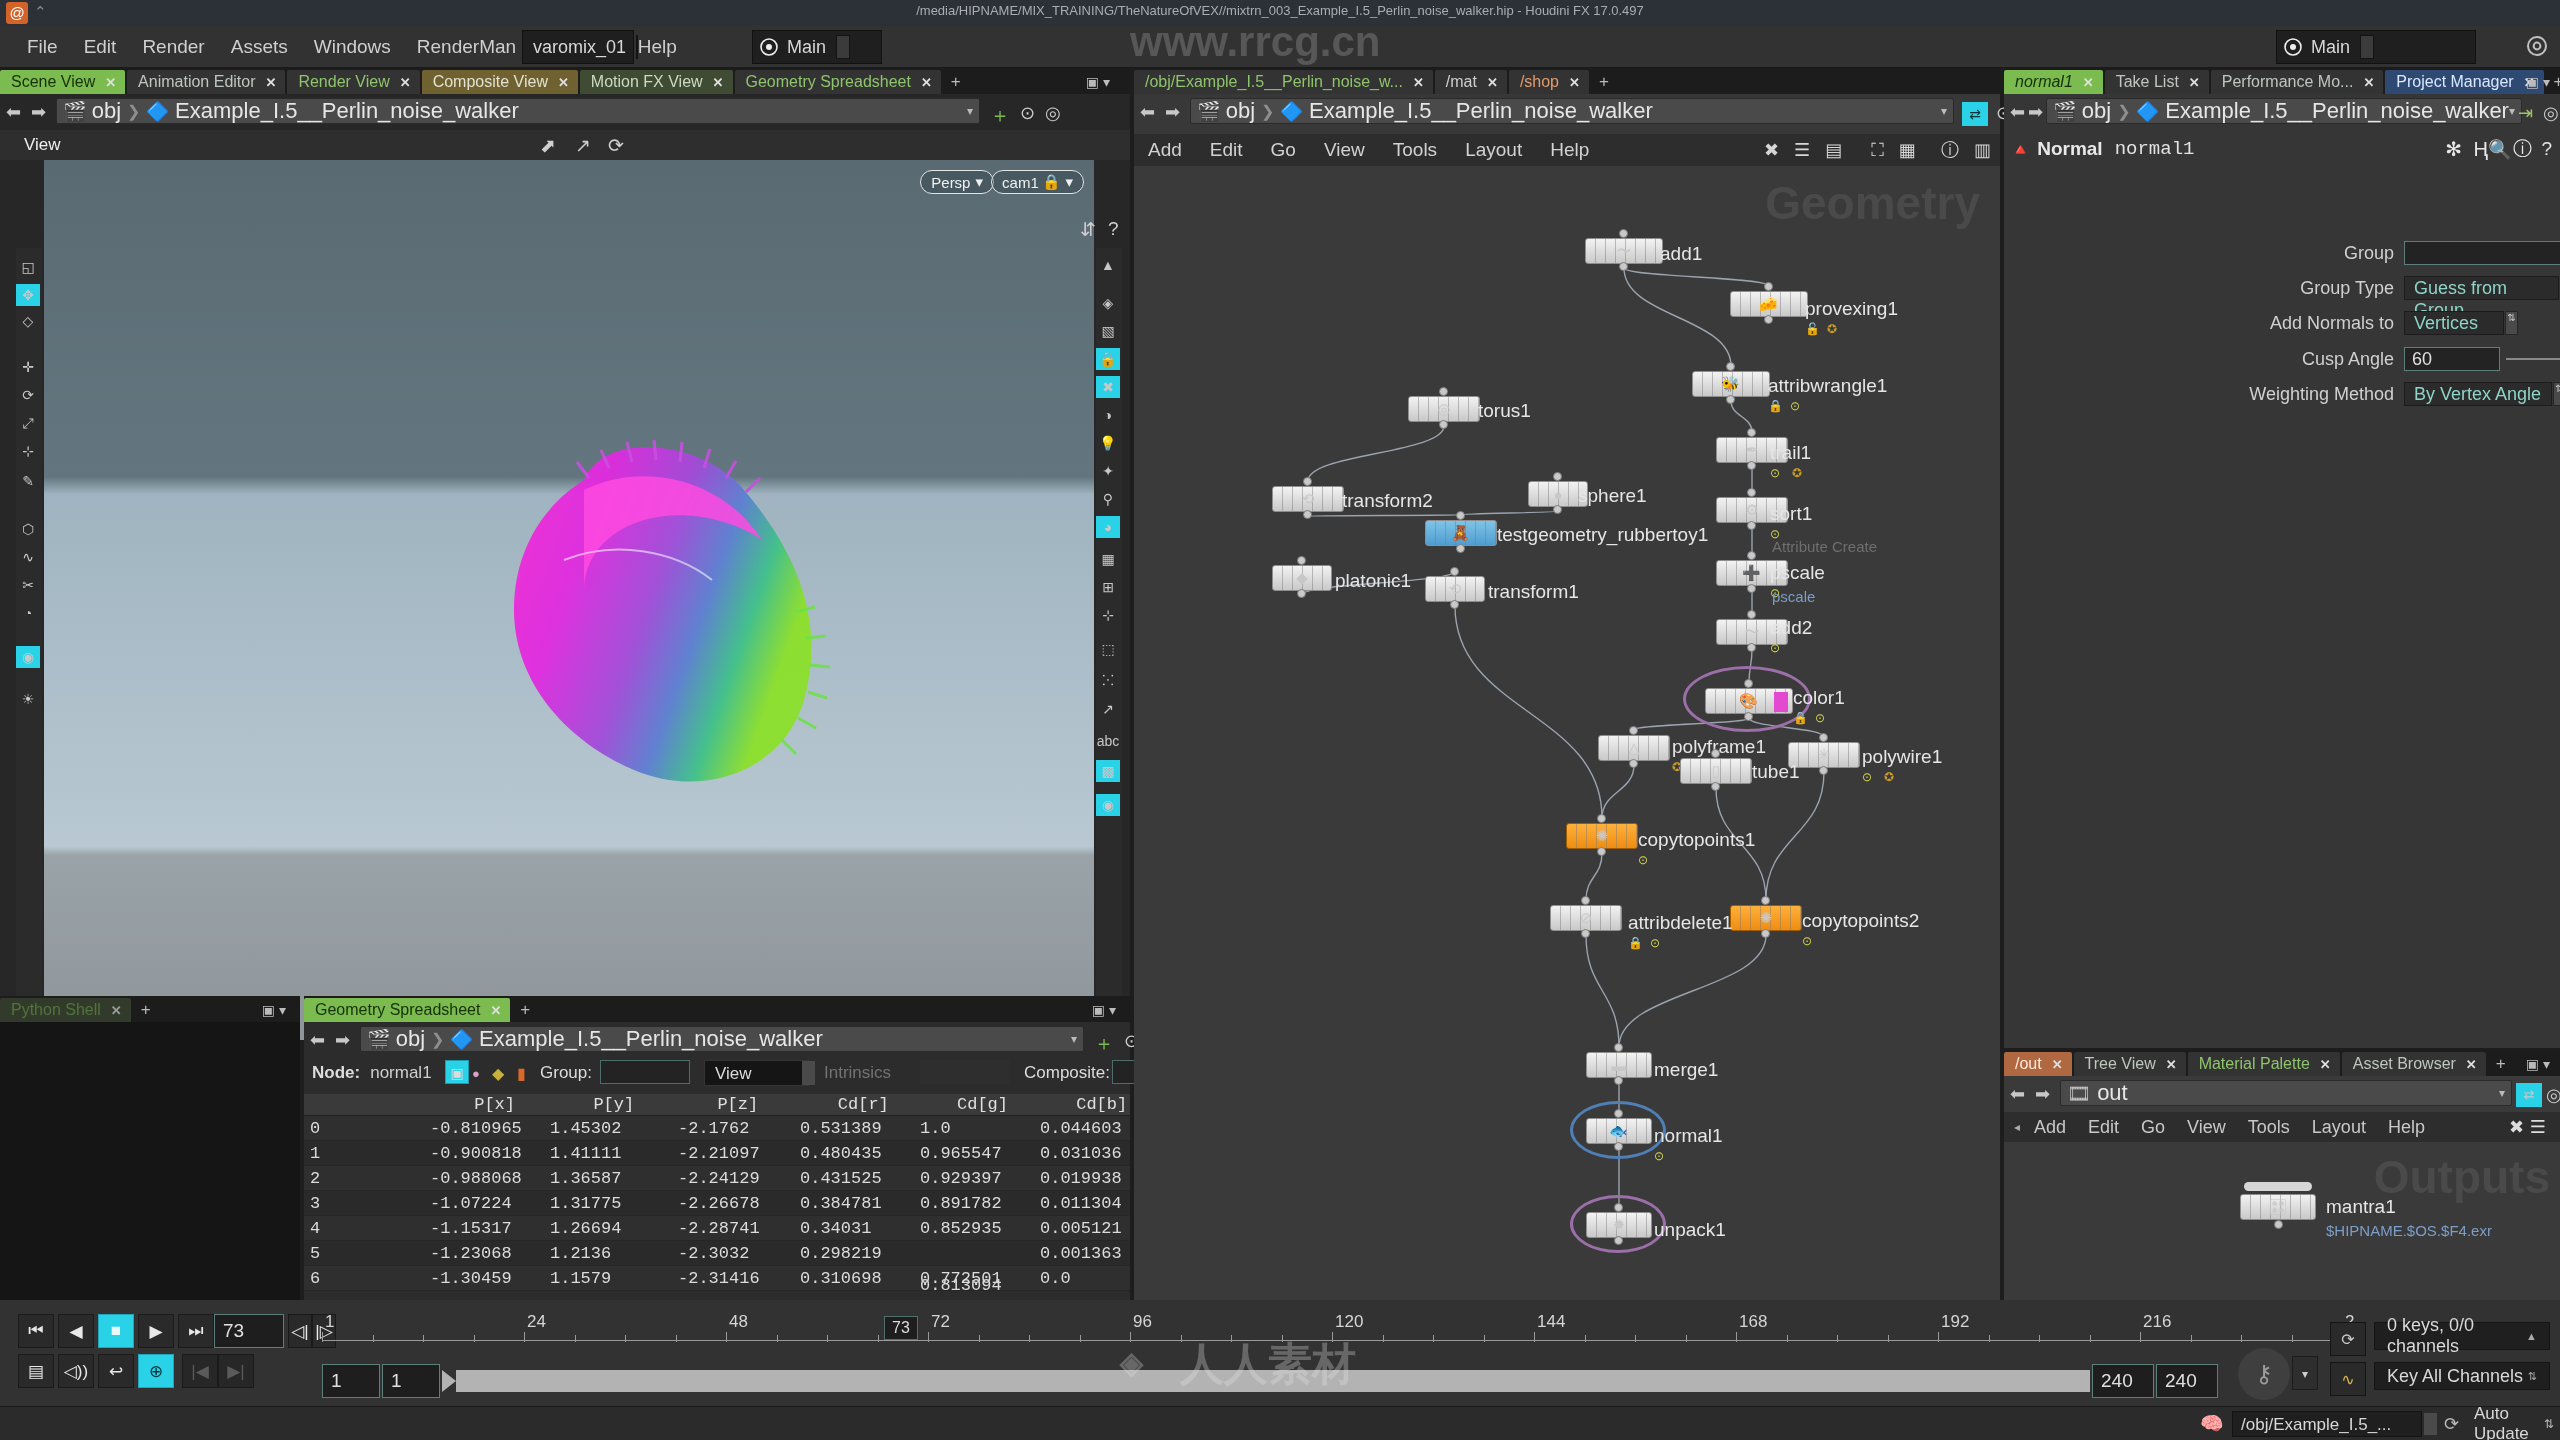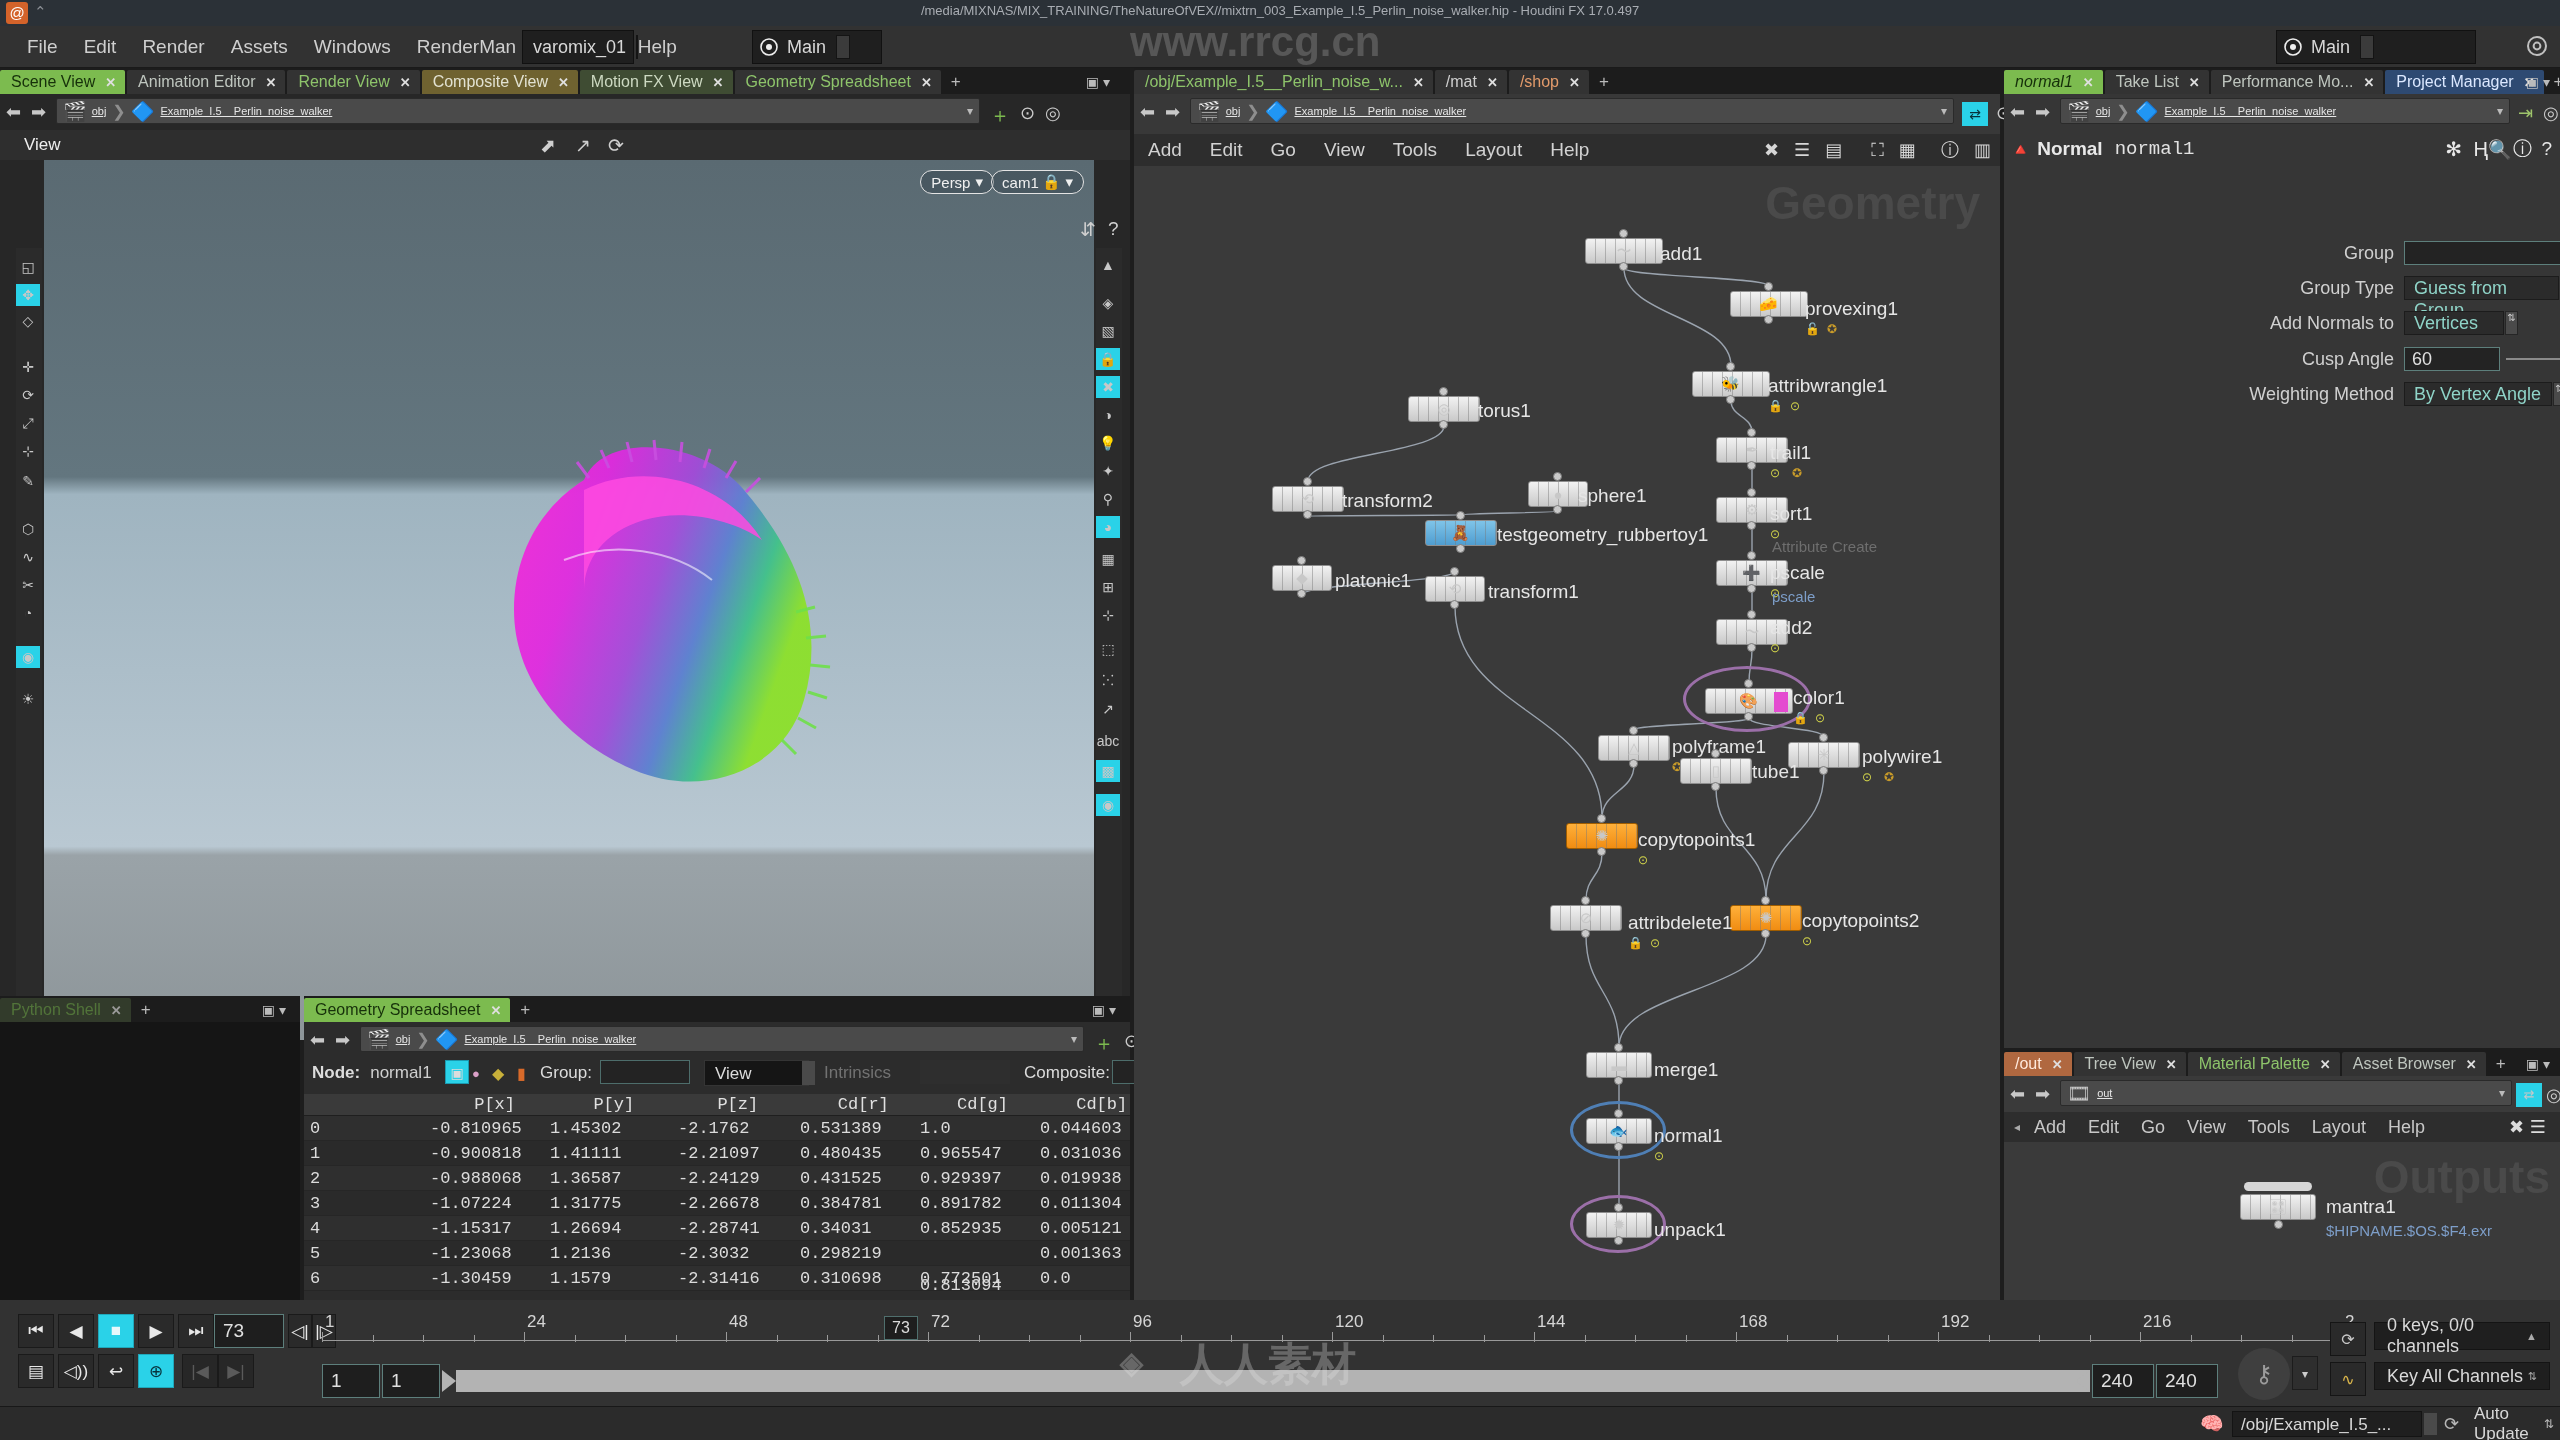--- a/index.html
+++ b/index.html
@@ -52,21 +52,21 @@
   .ptab.blue{ background:#2e4a72; color:#dbe8ff; }
   .ptab.dark{ background:#333; color:#bfc6bf; }
   .plus{ color:#bbb; font-size:17px; padding:0 8px; line-height:24px; }
 
   
   .pathbar{ position:absolute; height:30px; display:flex; align-items:center;
      padding-left:6px; }
   .navarrow{ width:22px; height:20px; margin-right:3px; font-size:18px; }
   .pathfield{ flex:1; height:26px; background:#4a4a4a; border:1px solid #2a2a2a;
      display:flex; align-items:center; padding:0 6px; border-radius:2px; }
-  .pathfield .seg{ font-size:11px; color:#e6e6e6;text-decoration:underline; }
+  .pathfield .seg{ font-size:22px; color:#e6e6e6; }
   .pathfield .sep{ color:#8e8e8e; margin:0 6px; font-size:16px; }
   .pathfield .caret{ margin-left:auto; color:#bbb; font-size:12px; }
 
   
   .ico{ display:inline-block; }
 
   
   #vp-head{ left:0; top:0; width:100%; height:30px; background:#2e2e2e;
     display:flex; align-items:center; }
   #viewport3d{ background:linear-gradient(#5a6a72 0%, #63767f 36%, #9fb4c0 38%, #b9c8d2 78%, #9aa3a8 79%, #8d9599 100%); }
@@ -154,21 +154,21 @@
   
   .wm{ position:absolute; color:rgba(255,255,255,0.07); font-weight:bold;
        pointer-events:none; }
 </style>
 </head>
 <body>
 
 <div class="abs" id="titlestrip">
   <div class="abs" id="houdini-logo">@</div>
   <div class="abs" id="logo-caret">⌃</div>
-  <div class="abs" id="titlepath">/media/MIXNAS/MIX_TRAINING/TheNatureOfVEX//mixtrn_003_Example_I.5_Perlin_noise_walker.hip - Houdini FX 17.0.497</div>
+  <div class="abs" id="titlepath">/media/HIPNAME/MIX_TRAINING/TheNatureOfVEX//mixtrn_003_Example_I.5_Perlin_noise_walker.hip - Houdini FX 17.0.497</div>
 </div>
 
 <div class="abs" id="menubar"></div>
 <div class="abs" id="mainmenu">
   <div class="mi">File</div>
   <div class="mi">Edit</div>
   <div class="mi">Render</div>
   <div class="mi">Assets</div>
   <div class="mi">Windows</div>
   <div class="mi">RenderMan</div>

